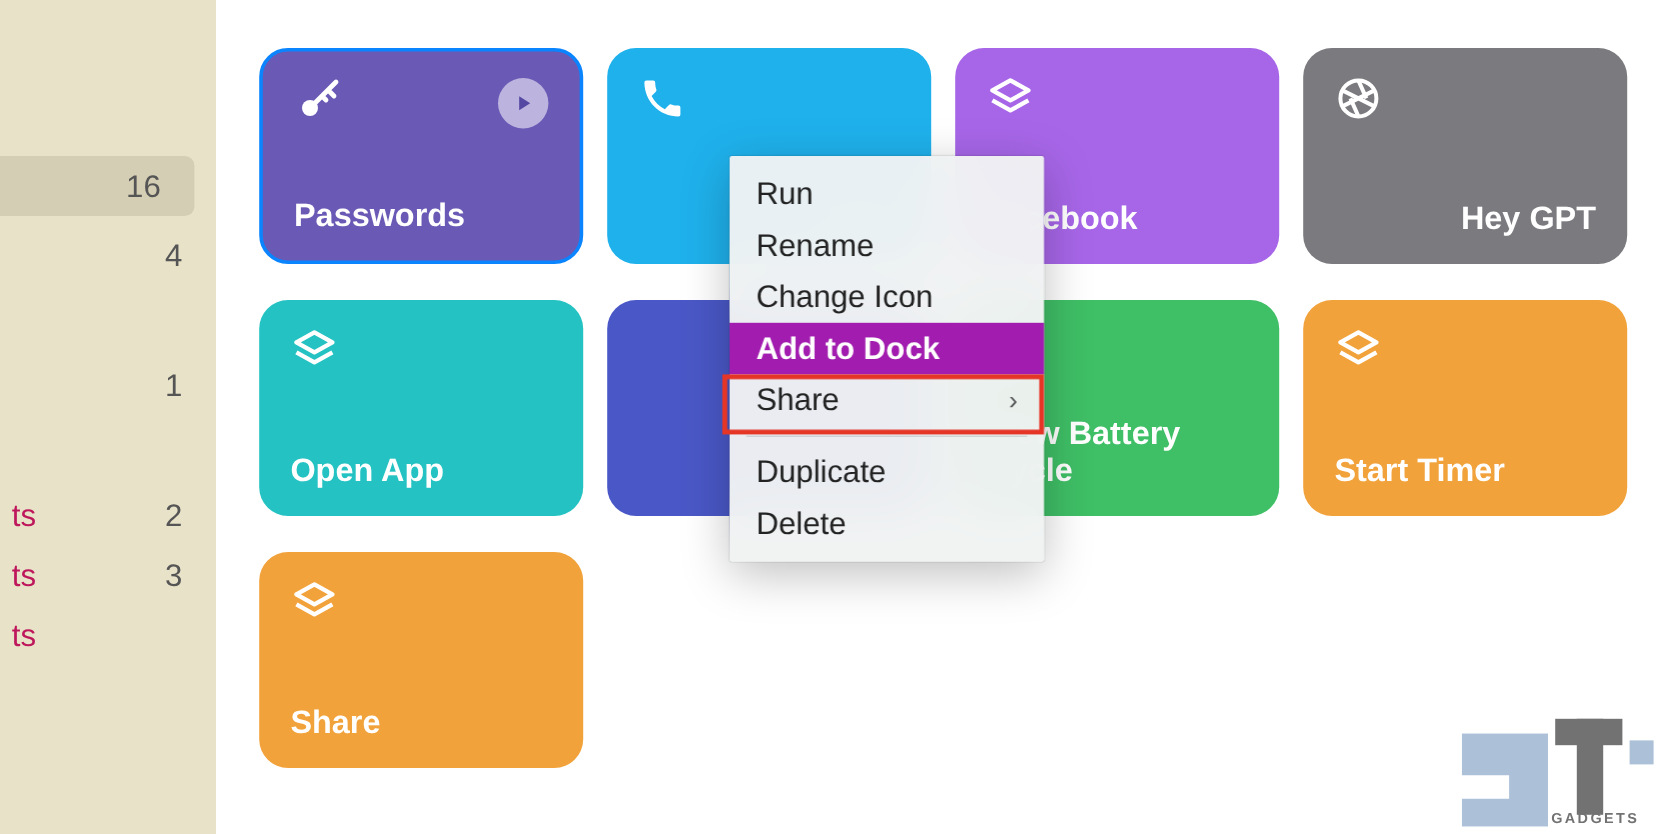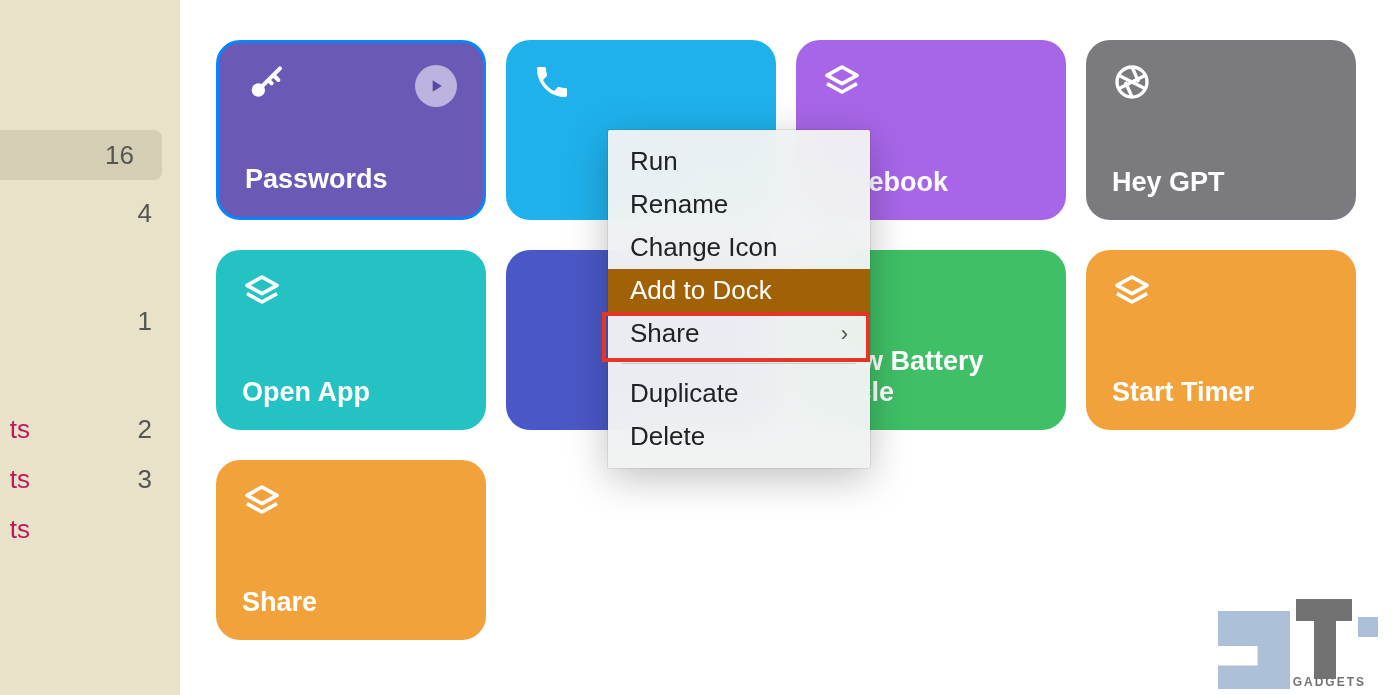--- a/index.html
+++ b/index.html
@@ -63,21 +63,21 @@
       justify-content: space-between;
       color: #fff;
       position: relative;
       cursor: pointer;
     }
     .tile .icon-row { display: flex; justify-content: space-between; align-items: flex-start; }
     .tile .title { font-size: 27px; font-weight: 600; line-height: 1.15; }
     .tile-passwords { background: #6b5ab5; border: 3px solid #0a84ff; gap: 12px; }
     .tile-caller    { background: #1fb1ec; }
     .tile-facebook  { background: #a766e8; }
-    .tile-heygpt    { background: #7a7a7f; }
+    .tile-heygpt    { background: #7a7a7f; text-align: right; }
     .tile-openapp   { background: #24c2c2; }
     .tile-hidden    { background: #4a58c7; }
     .tile-battery   { background: #3fbf66; }
     .tile-timer     { background: #f2a23a; }
     .tile-share     { background: #f2a23a; }
     .icon-svg { width: 40px; height: 40px; }
     .play-badge {
       width: 42px; height: 42px; border-radius: 50%;
       background: rgba(255,255,255,.55);
       display: flex; align-items: center; justify-content: center;
@@ -99,23 +99,24 @@
     .menu-item {
       padding: 6px 22px;
       font-size: 26px;
       color: #222;
       display: flex;
       justify-content: space-between;
       align-items: center;
       cursor: default;
     }
     .menu-item.highlighted {
-      background: #a16207;
+      background: #a21caf;
       color: #fff;
       position: relative;
+      font-weight: bold;
     }
     .highlight-box {
       position: absolute;
       left: 422px;
       top: 312px;
       width: 268px;
       height: 50px;
       border: 4px solid #e53527;
       z-index: 200;
       pointer-events: none;

